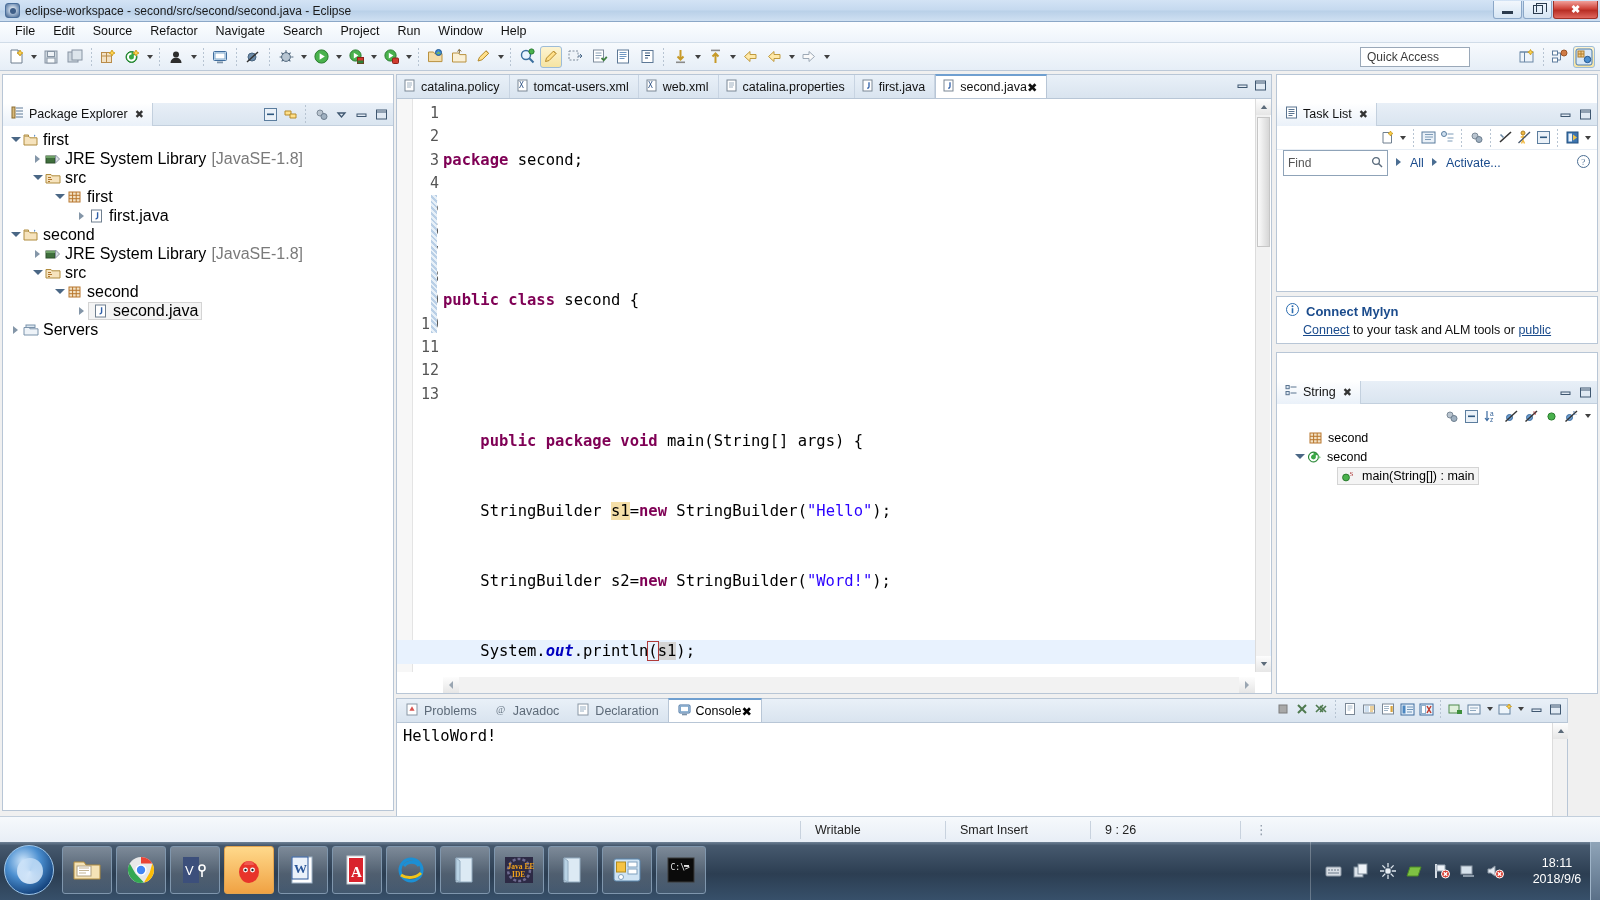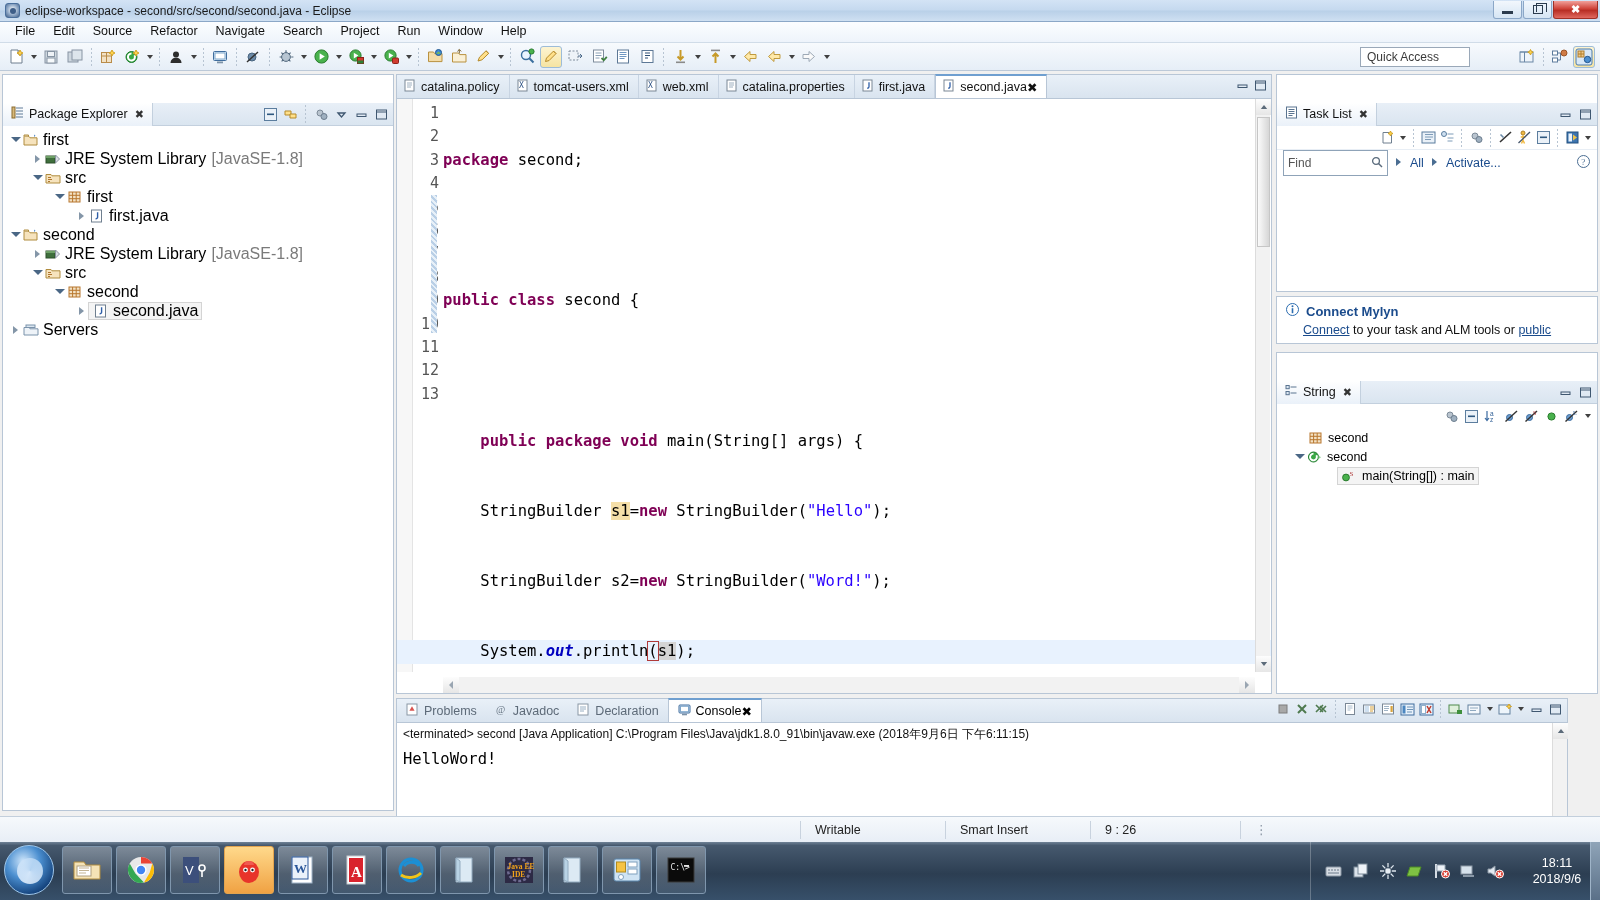--- a/index.html
+++ b/index.html
@@ -870,21 +870,20 @@
             </span>
           <span class="vtbtn">
               <svg width="13" height="13" viewBox="0 0 13 13">
                 <rect x="1.5" y="2" width="10" height="9" fill="none" stroke="#3f5770"></rect>
                 <path d="M1.5 4h10" stroke="#3f5770"></path>
               </svg>
             </span>
         </div>
       </div>
       <div class="cons-body">
-        <div class="cons-head">&lt;terminated&gt; second [Java Application] C:\Program Files\Java\jdk1.8.0_91\bin\javaw.exe (2018年9月6日 下午6:11:15)</div>
         <div class="cons-out">HelloWord!</div>
         <div class="cons-vscroll">
           <div class="sc-arrow">
               <svg width="8" height="6">
                 <path d="M4 1l3.2 4H.8z" fill="#5c6b7a"></path>
               </svg>
             </div>
           <div class="sc-arrow" style="position:absolute;bottom:0">
               <svg width="8" height="6">
                 <path d="M4 5L.8 1h6.4z" fill="#5c6b7a"></path>

